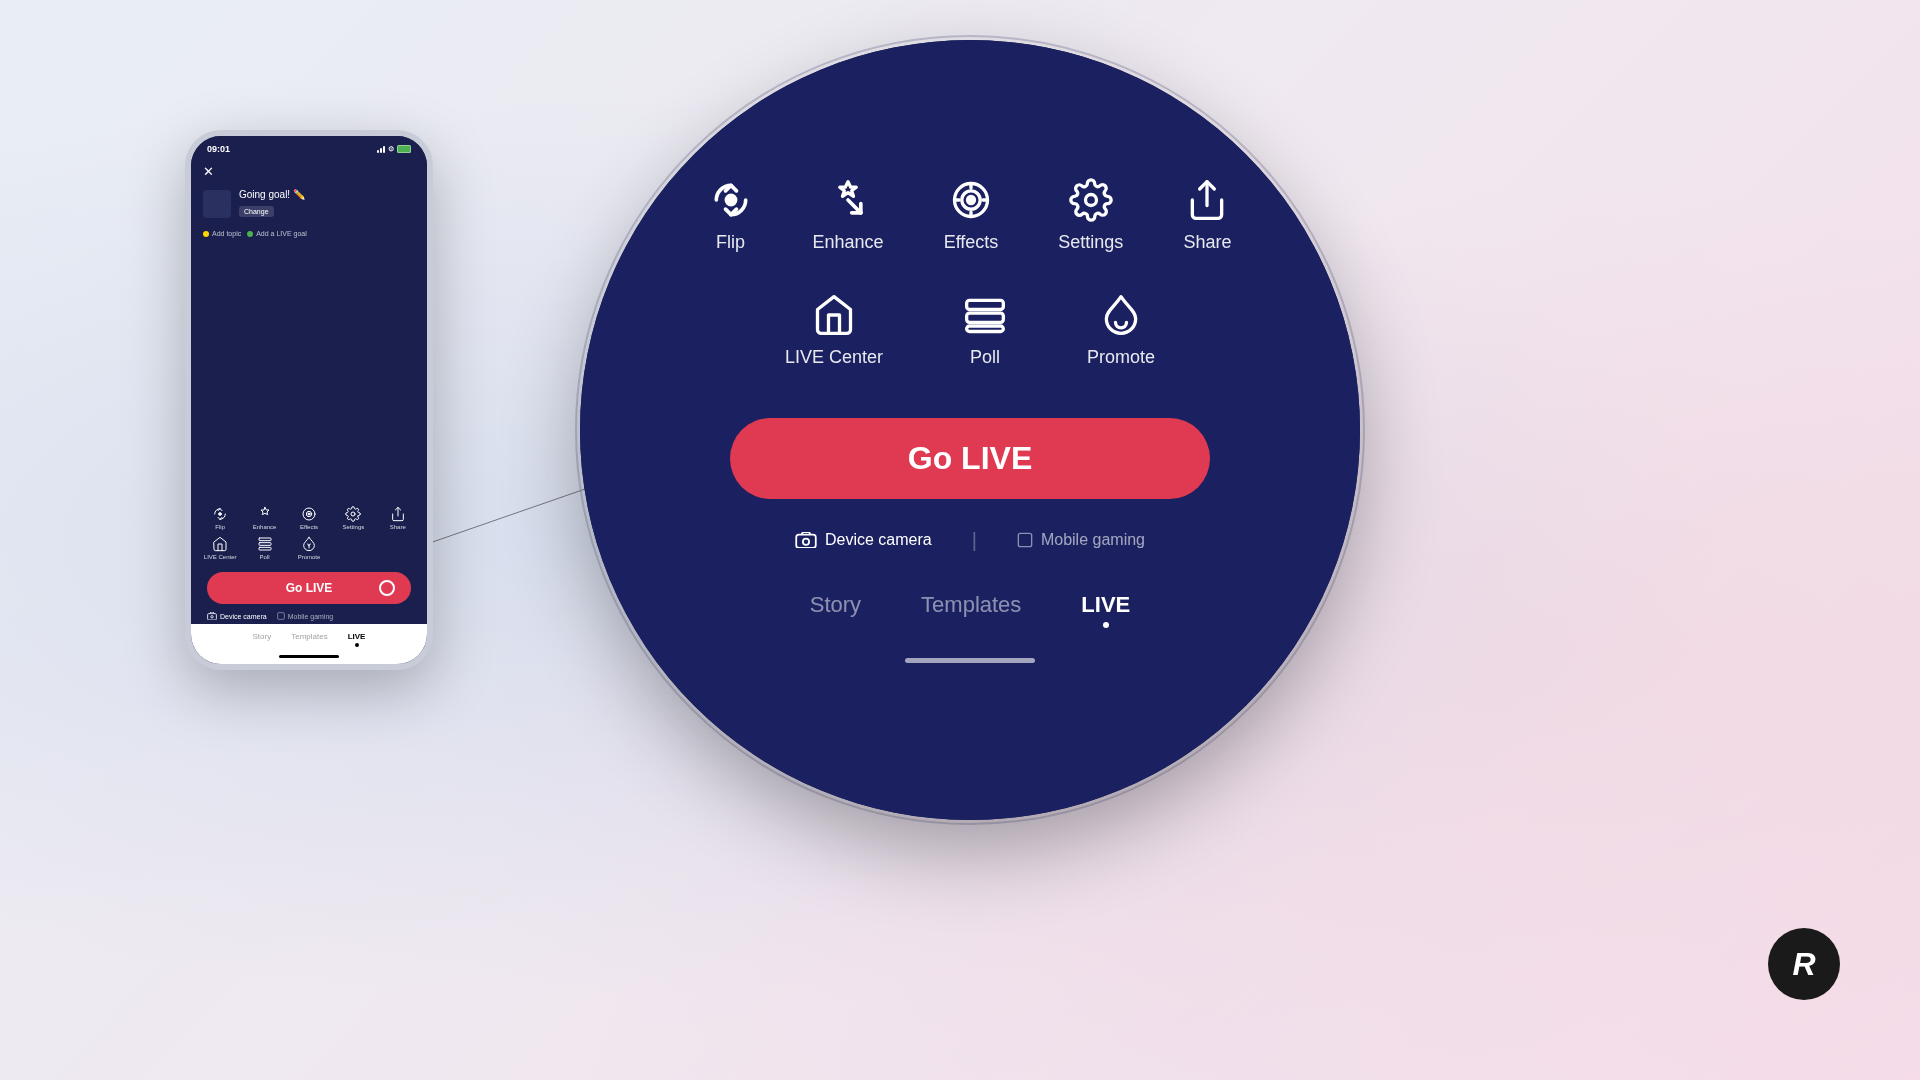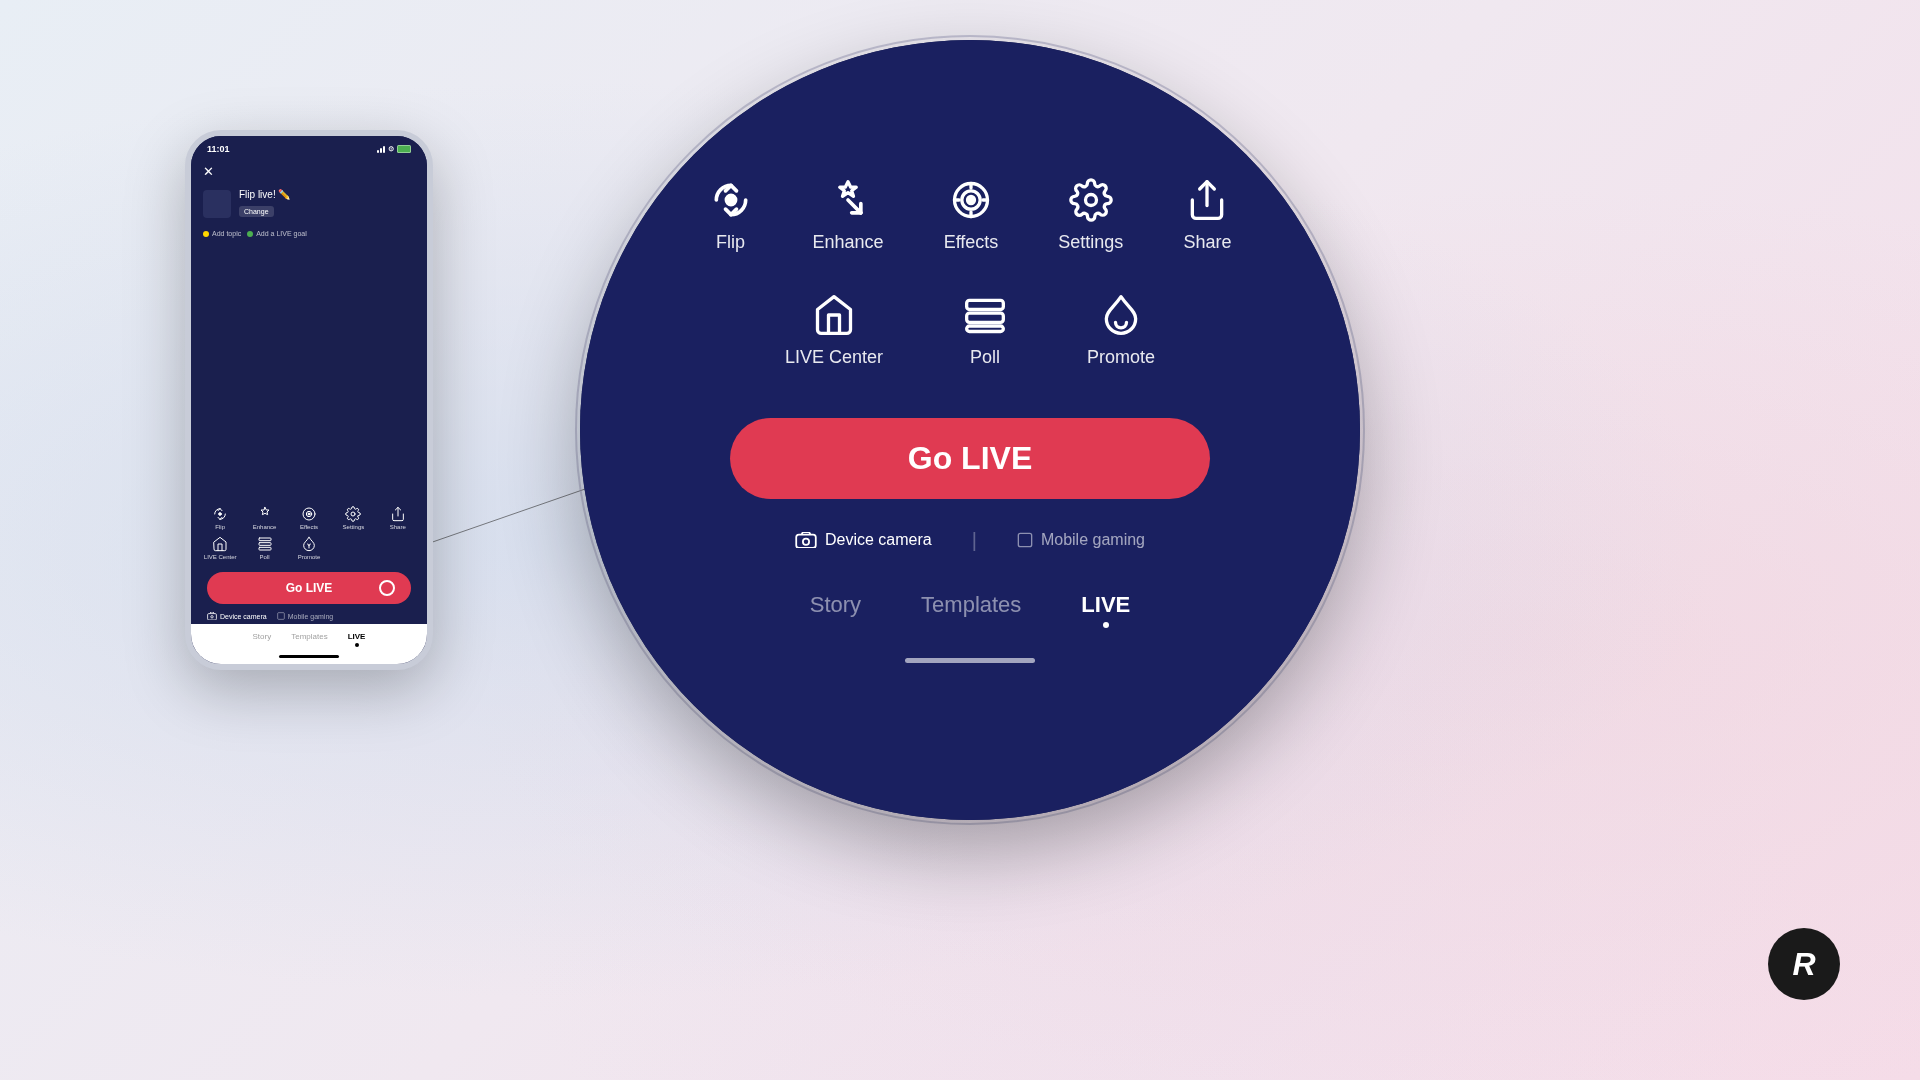--- a/index.html
+++ b/index.html
@@ -455,41 +455,41 @@
 
 <svg class="connector-svg" viewBox="0 0 1920 1080">
   <line x1="375" y1="562" x2="755" y2="430" stroke="#333" stroke-width="1" opacity="0.6"></line>
 
   <circle cx="375" cy="562" r="5" fill="none" stroke="#333" stroke-width="1" opacity="0.6"></circle>
 </svg>
 
 <div class="phone-small">
 
   <div class="status-bar">
-    <span>11:01</span>
+    <span>09:01</span>
     <div class="status-icons">
       <div class="signal-bars">
         <span style="height:3px"></span>
         <span style="height:5px"></span>
         <span style="height:7px"></span>
       </div>
       <span style="color:#fff;font-size:7px">⊙</span>
       <div class="battery"></div>
     </div>
   </div>
 
   <div class="top-bar">
     <span class="close-x">✕</span>
   </div>
 
   <div class="live-title">
     <div class="avatar-thumb"></div>
     <div>
       <div class="title-text">
-        <span>Flip live!</span> ✏️
+        <span>Going goal!</span> ✏️
       </div>
       <button class="change-btn">Change</button>
     </div>
   </div>
 
   <div class="topic-row">
     <div class="topic-chip">
       <div class="dot-yellow"></div>
       <span>Add topic</span>
     </div>

